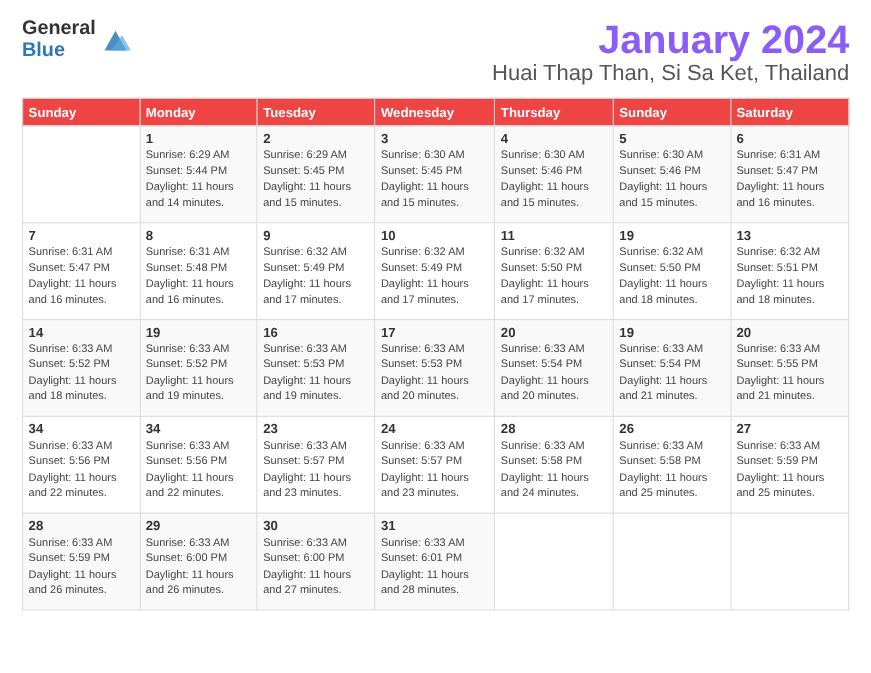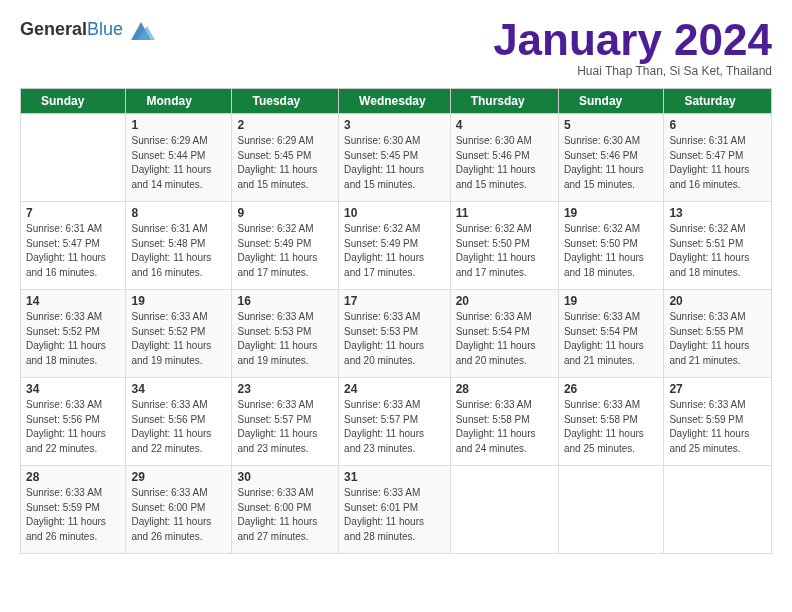--- a/index.html
+++ b/index.html
@@ -19,59 +19,60 @@
       justify-content: space-between;
       align-items: flex-start;
       margin-bottom: 10px;
     }
     .logo {
       display: flex;
       align-items: center;
     }
     .logo-text {
       display: flex;
+      flex-direction: column;
       line-height: 1.1;
     }
     .logo-general {
       font-size: 18px;
       font-weight: bold;
       color: #333;
     }
     .logo-blue {
       font-size: 18px;
-      font-weight: normal;
+      font-weight: bold;
       color: #2a7ab5;
     }
     .logo-icon {
       width: 28px;
       height: 28px;
       margin-left: 4px;
     }
     .title-block {
       text-align: right;
     }
     .month-title {
-      font-size: 44px;
-      font-weight: bold;
-      color: #4c1d95;
+      font-size: 36px;
+      font-weight: bold;
+      color: #8b5cf6;
       line-height: 1.1;
     }
     .location {
-      font-size: 12px;
+      font-size: 20px;
       color: #555;
     }
     .calendar {
       width: 100%;
       border-collapse: collapse;
       font-size: 10.5px;
     }
     .calendar thead tr th {
-      background: #15803d;
+      background: #ef4444;
       color: #fff;
-      padding: 5px 20px;
+      padding: 5px 5px;
       font-size: 12px;
       font-weight: bold;
       border: 1px solid #ccc;
       text-align: left;
     }
     .calendar tbody tr td {
       border: 1px solid #ddd;
       vertical-align: top;
       padding: 4px 5px;
       width: 113px;

